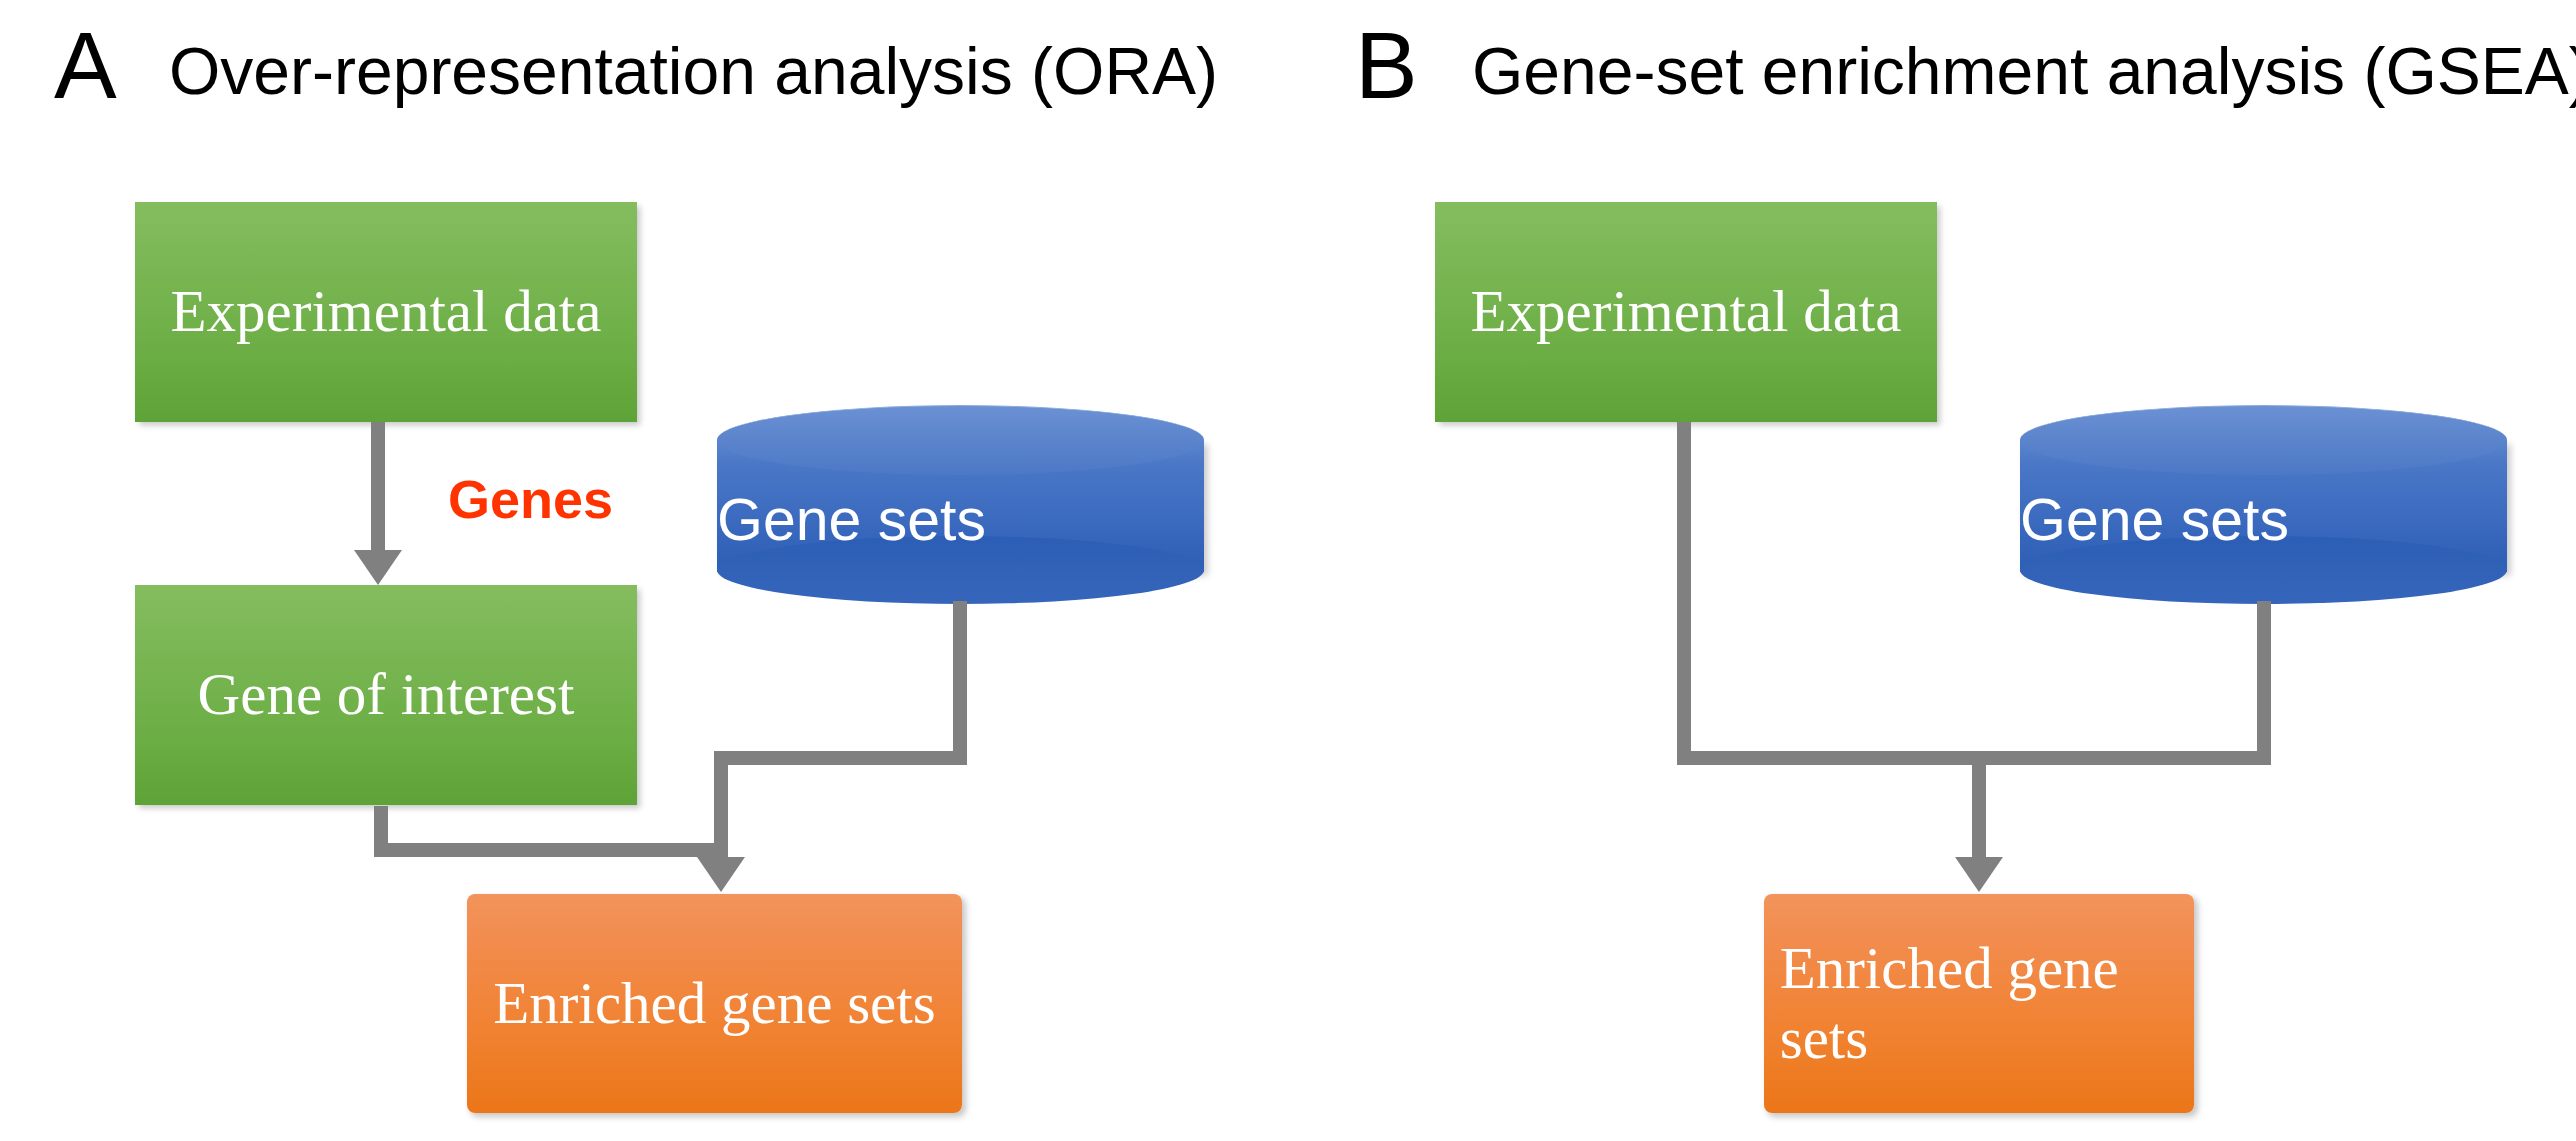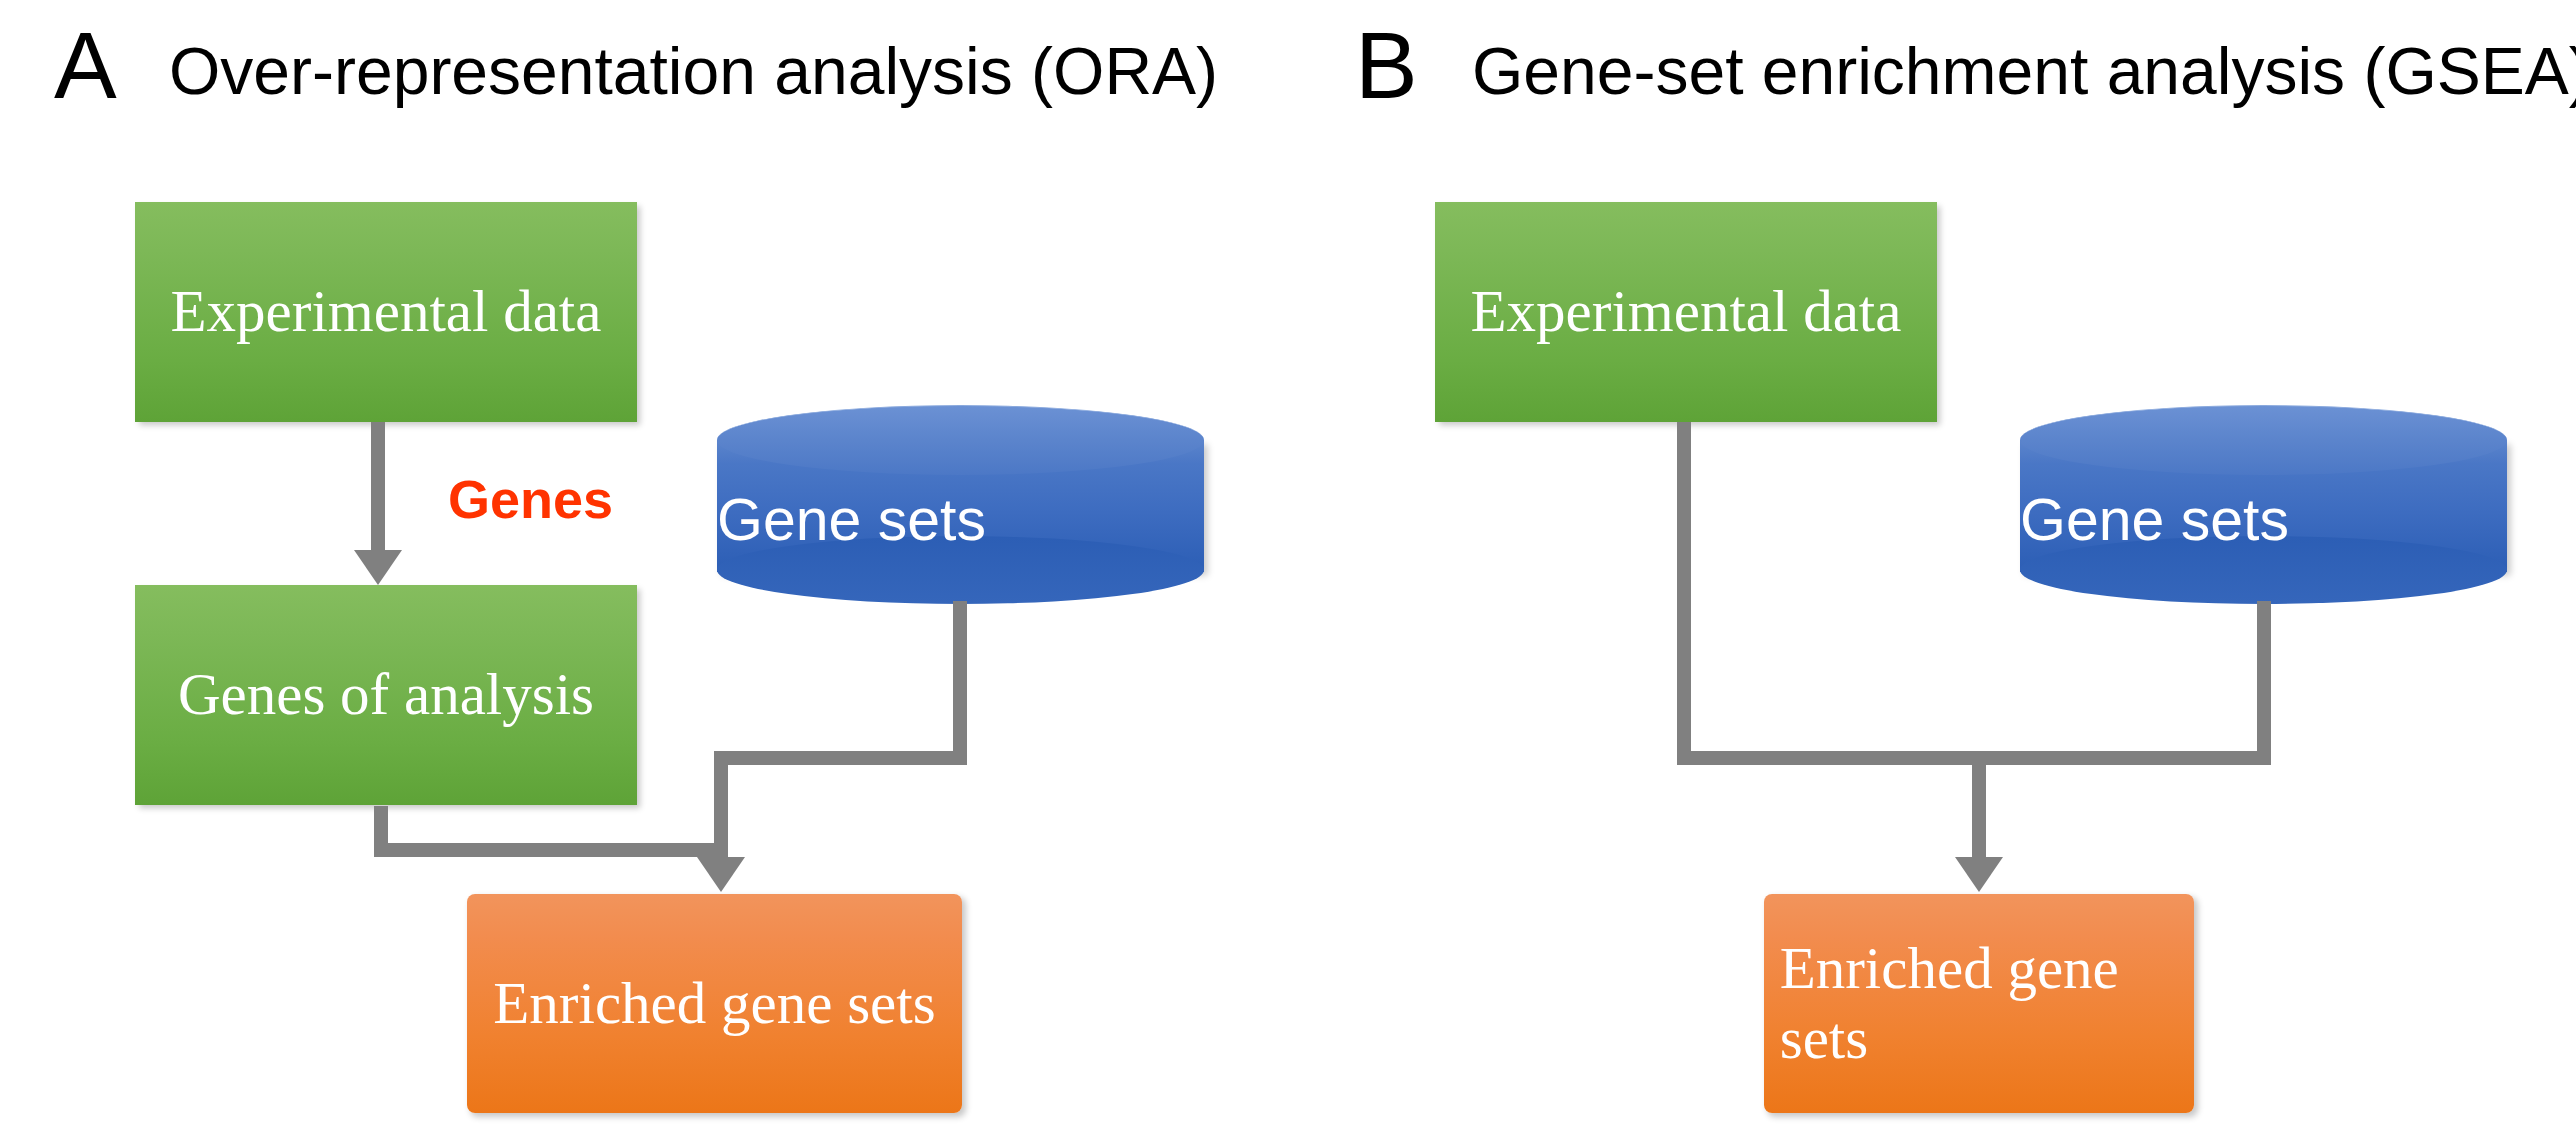--- a/index.html
+++ b/index.html
@@ -138,21 +138,21 @@
   <div class="panel-letter" style="left:54px; top:19px;">A</div>
   <div class="panel-title" style="left:169px; top:38px;">Over-representation analysis (ORA)</div>
 
   <div class="node node-green" style="left:135px; top:202px; width:502px; height:220px;">Experimental data</div>
 
   <div class="conn-v" style="left:371px; top:422px; width:14px; height:131px;"></div>
   <div class="arrow-head" style="left:354px; top:550px;"></div>
 
   <div class="cutoff-label" style="left:448px; top:472px;">Genes</div>
 
-  <div class="node node-green" style="left:135px; top:585px; width:502px; height:220px;">Genes of analysis</div>
+  <div class="node node-green" style="left:135px; top:585px; width:502px; height:220px;">Gene of interest</div>
 
   <div class="cylinder" style="left:717px; top:405px; width:487px; height:199px;">
     <div class="cyl-body" style="top:35px; height:132px;"></div>
     <div class="cyl-bottom-cap" style="top:131px; height:68px;"></div>
     <div class="cyl-top" style="top:0px; height:70px;"></div>
     <div class="cyl-label" style="top:83px;">Gene sets</div>
   </div>
 
   <div class="conn-v" style="left:953px; top:601px; width:14px; height:164px;"></div>
   <div class="conn-h" style="left:714px; top:751px; width:253px; height:14px;"></div>

